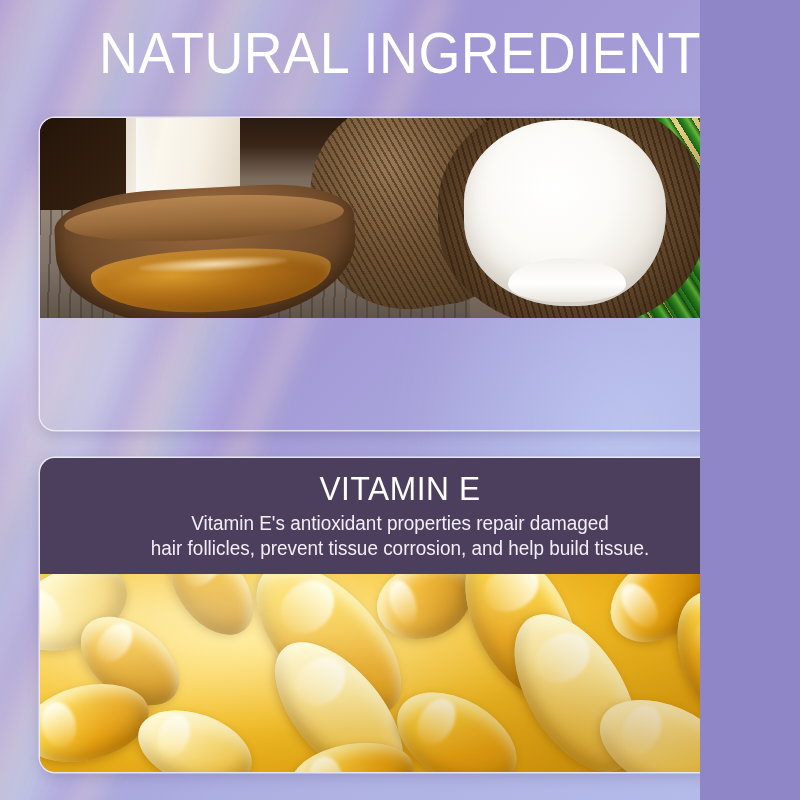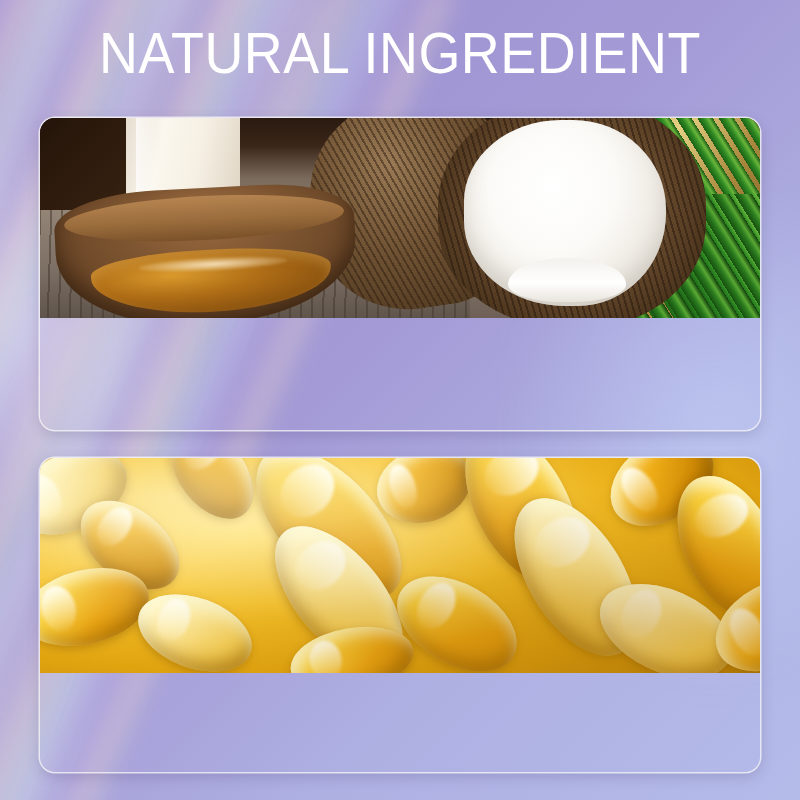--- a/index.html
+++ b/index.html
@@ -7,21 +7,21 @@
     margin: 0;
     padding: 0;
     background: #8f86c8;
   }
   body {
     font-family: "Liberation Sans", sans-serif;
   }
 
   #page {
     position: relative;
-    width: 800px;
+    width: 700px;
     height: 800px;
     overflow: hidden;
     background:
       linear-gradient(135deg, #a79ad6 0%, #9e93d2 22%, #a49bd6 45%, #aeb0e2 70%, #b4bbe9 100%);
   }
 
   
   .prism {
     position: absolute;
     inset: 0;
@@ -321,20 +321,27 @@
           <div class="coco-bowl-rim"></div>
           <div class="coco-oil">
             <div class="coco-oil-foam"></div>
           </div>
         </div>
       </div>
     </div>
   </div>
 
   <div class="card card-2">
+    <div class="card-head">
+      <div class="card-title">VITAMIN E</div>
+      <div class="card-desc">
+        <span class="ln">Vitamin E's antioxidant properties repair damaged</span>
+        <span class="ln">hair follicles, prevent tissue corrosion, and help build tissue.</span>
+      </div>
+    </div>
     <div class="card-photo photo-2">
       <div class="caps">
         <div class="cap cap-pale" style="left:-30px; top:-4px; width:120px; height:76px; transform:rotate(-24deg);"></div>
         <div class="cap cap-deep" style="left:34px; top:52px; width:112px; height:70px; transform:rotate(38deg);"></div>
         <div class="cap" style="left:-18px; top:112px; width:128px; height:74px; transform:rotate(-14deg);"></div>
         <div class="cap cap-pale" style="left:96px; top:140px; width:118px; height:70px; transform:rotate(20deg);"></div>
         <div class="cap cap-deep" style="left:120px; top:-18px; width:104px; height:66px; transform:rotate(52deg);"></div>
         <div class="cap" style="left:196px; top:18px; width:186px; height:96px; transform:rotate(47deg);"></div>
         <div class="cap cap-pale" style="left:214px; top:96px; width:170px; height:86px; transform:rotate(50deg);"></div>
         <div class="cap cap-deep" style="left:336px; top:-10px; width:96px; height:74px; transform:rotate(-18deg);"></div>

